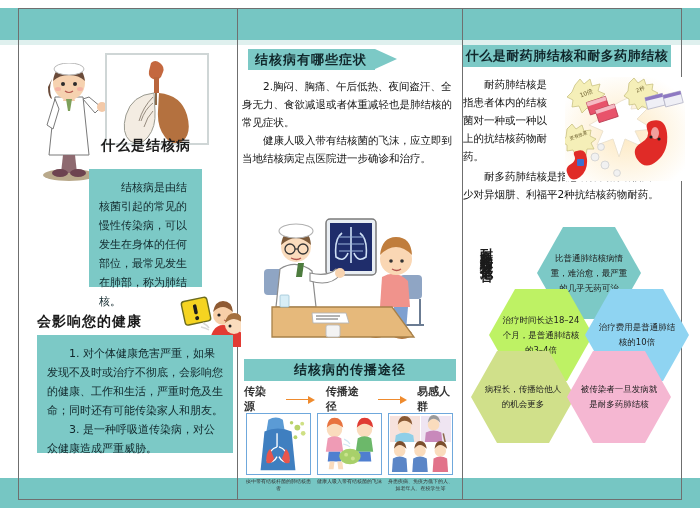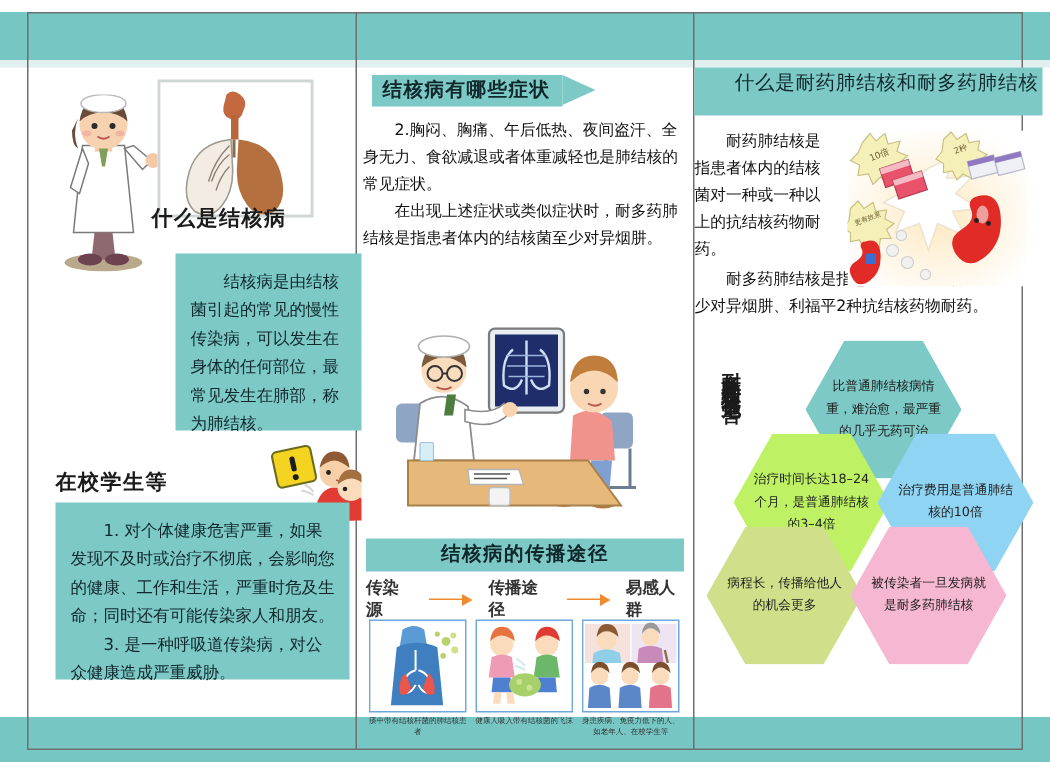--- a/index.html
+++ b/index.html
@@ -39,21 +39,21 @@
   .body-box p{margin:0;text-indent:22px;}
   .plain-p{font-size:10.5px;line-height:18px;color:#111;margin:0;text-indent:21px;}
 
   
   .doc-row{position:relative;height:150px;}
   .lung-card{position:absolute;left:86px;top:8px;width:104px;height:92px;
              background:#fff;border:2px solid #cfd6d6;box-sizing:border-box;}
   .lung-card svg{display:block;}
   .doctor{position:absolute;left:10px;top:18px;width:80px;height:118px;}
   .t1{position:absolute;left:82px;top:92px;}
-  .box1{position:absolute;left:98px;top:124px;width:124px;height:118px;}
+  .box1{position:absolute;left:70px;top:124px;width:113px;height:118px;}
 
   .t2{position:absolute;left:18px;top:268px;}
   .warn-ill{position:absolute;left:160px;top:250px;width:62px;height:54px;}
   .box2{position:absolute;left:18px;top:290px;width:196px;height:118px;}
 
   
   .banner{position:relative;display:inline-block;height:21px;line-height:21px;
           background:#7cc9c6;color:#10272b;font-family:"DejaVu Serif","Liberation Serif",serif;
           font-weight:bold;font-size:13px;padding:0 8px 0 7px;letter-spacing:1px;}
   .banner:after{content:"";position:absolute;left:100%;top:0;
@@ -74,23 +74,23 @@
   .arrow{display:inline-block;width:30px;height:9px;position:relative;}
   .arrow:before{content:"";position:absolute;left:0;top:4px;width:24px;height:1.6px;background:#ef8b2e;}
   .arrow:after{content:"";position:absolute;left:22px;top:1px;
        border-left:7px solid #ef8b2e;border-top:4px solid transparent;border-bottom:4px solid transparent;}
   .tiles{position:absolute;left:8px;top:368px;width:208px;display:flex;gap:6px;}
   .tile{width:65px;}
   .tile .pic{width:65px;height:62px;border:1px solid #6fa8dc;box-sizing:border-box;background:#fff;}
   .tile .cap{margin-top:3px;font-size:5px;line-height:7px;text-align:center;color:#333;}
 
   
-  .rtitle{width:208px;height:32px;background:#7cc9c6;text-align:center;line-height:22px;
-          font-family:"DejaVu Serif","Liberation Serif",serif;font-weight:normal;
-          font-size:13px;color:#10272b;letter-spacing:.5px;padding-left:24px;}
+  .rtitle{width:208px;height:22px;background:#7cc9c6;text-align:center;line-height:22px;
+          font-family:"DejaVu Serif","Liberation Serif",serif;font-weight:bold;
+          font-size:13px;color:#10272b;letter-spacing:.5px;}
   .rwrap{position:relative;margin-top:8px;}
   .pills{position:absolute;right:-4px;top:2px;width:120px;height:104px;}
   .rp1{width:92px;}
   .rp2{width:208px;margin-top:2px;}
 
   .vtitle{position:absolute;left:10px;top:193px;width:22px;
           writing-mode:vertical-rl;text-orientation:upright;
           font-family:"DejaVu Serif","Liberation Serif",serif;font-weight:bold;
           font-size:13px;letter-spacing:2px;color:#1b1b1b;}
   .hexwrap{position:absolute;left:30px;top:182px;width:190px;height:215px;}
@@ -150,21 +150,21 @@
           <path d="M49 38 v12" stroke="#8a6a4a" stroke-width="2"></path>
         </svg>
       </div>
       <div class="t1 h-plain">什么是结核病</div>
     </div>
 
     <div class="box1 body-box">
       <p>结核病是由结核菌引起的常见的慢性传染病，可以发生在身体的任何部位，最常见发生在肺部，称为肺结核。</p>
     </div>
 
-    <div class="t2 h-plain">在校学生等</div>
+    <div class="t2 h-plain">会影响您的健康</div>
 
     <div class="warn-ill">
       <svg viewBox="0 0 62 54" width="62" height="54">
         <g transform="rotate(-12 18 16)">
           <rect x="4" y="4" width="26" height="24" rx="3" fill="#f5d421" stroke="#6b6b1f" stroke-width="1.4"></rect>
           <rect x="15" y="9" width="3.5" height="10" rx="1.6" fill="#1d1d1d"></rect>
           <circle cx="16.7" cy="23" r="2" fill="#1d1d1d"></circle>
         </g>
         <path d="M30 52 q2 -22 14 -22 q12 0 13 22 Z" fill="#e23b33"></path>
         <circle cx="44" cy="20" r="10" fill="#f7cfa8"></circle>
@@ -186,21 +186,21 @@
   </div>
 
   <div class="panel panel-mid">
 
     <div style="padding-left:10px;padding-top:4px;">
       <div class="banner">结核病有哪些症状</div>
     </div>
 
     <div class="mid-txt" style="padding:0 8px 0 4px;">
       <p class="plain-p">2.胸闷、胸痛、午后低热、夜间盗汗、全身无力、食欲减退或者体重减轻也是肺结核的常见症状。</p>
-      <p class="plain-p">在出现上述症状或类似症状时，耐多药肺结核是指患者体内的结核菌至少对异烟肼。</p>
+      <p class="plain-p">健康人吸入带有结核菌的飞沫，应立即到当地结核病定点医院进一步确诊和治疗。</p>
     </div>
 
     <div class="xray">
       <svg viewBox="0 0 192 140" width="192" height="140">
         <rect width="192" height="140" fill="#fff"></rect>
 
         <rect x="72" y="12" width="50" height="56" rx="4" fill="#e9eef3" stroke="#7b7b7b" stroke-width="1.5"></rect>
         <rect x="76" y="16" width="42" height="48" fill="#1f2d6b"></rect>
         <path d="M97 20 v36 M88 26 q-8 6 -6 24 q8 6 12 -4 M106 26 q8 6 6 24 q-8 6 -12 -4" stroke="#cfe0f5" stroke-width="1.6" fill="none"></path>
         <path d="M84 30 h26 M84 37 h26 M85 44 h24" stroke="#9db6dd" stroke-width="1" fill="none"></path>

